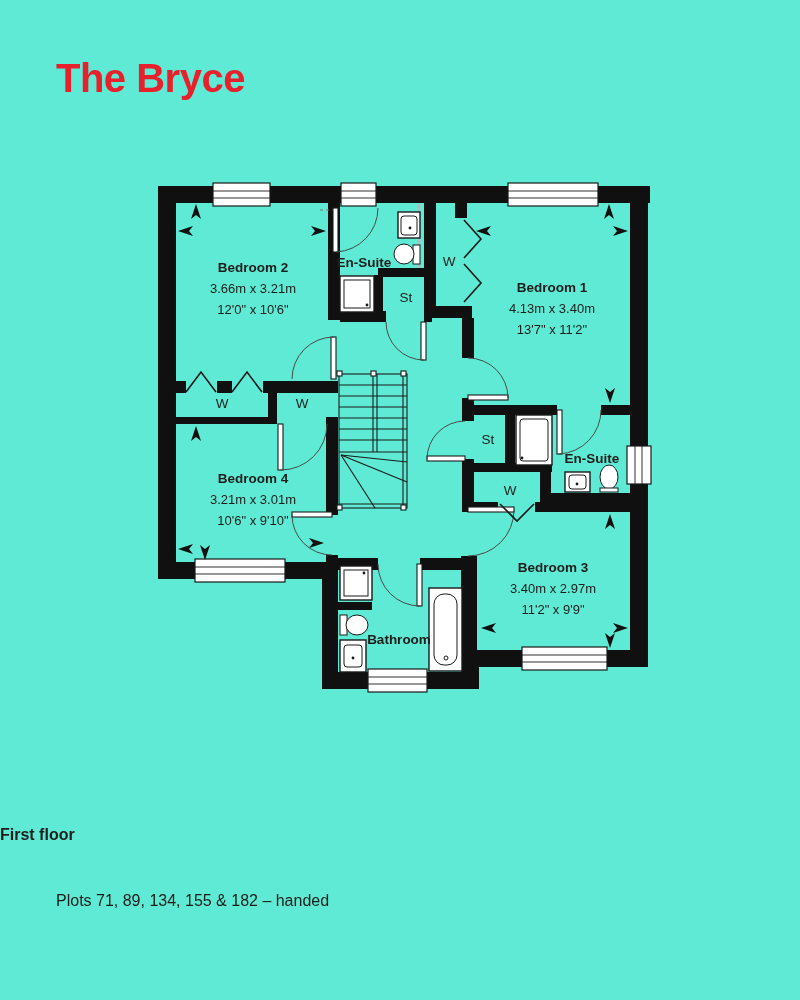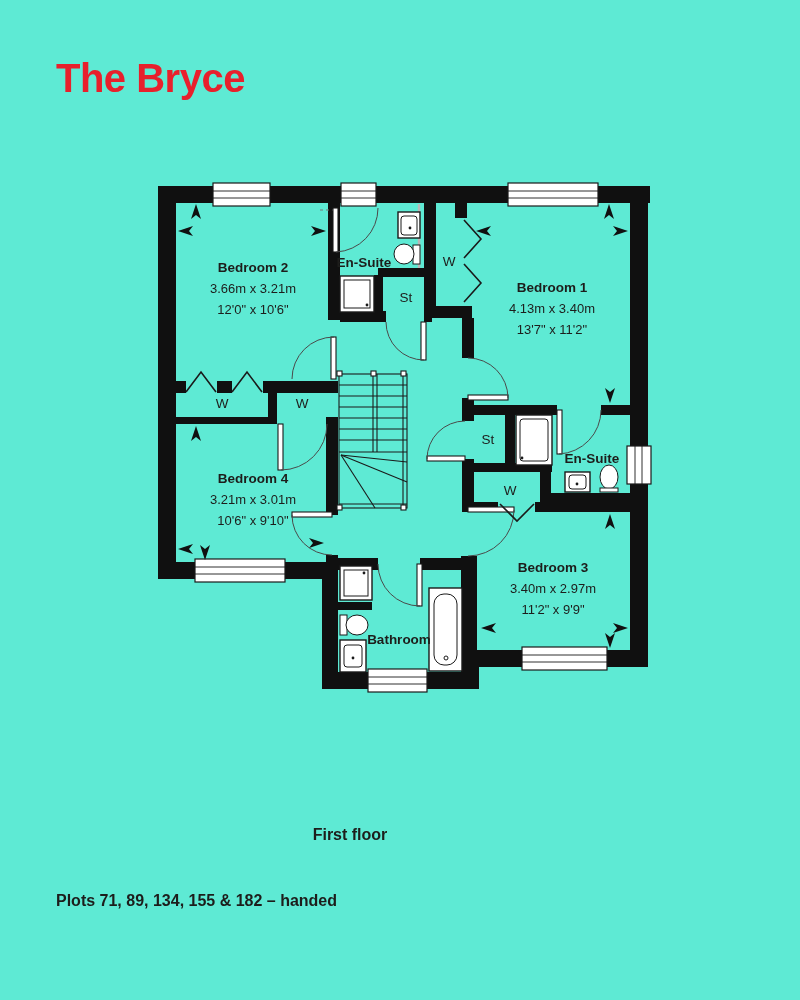--- a/index.html
+++ b/index.html
@@ -1,22 +1,22 @@
 <!DOCTYPE html>
 <html><head>
 <meta charset="utf-8">
 <style>
   html,body{margin:0;padding:0;background:#ffffff;}
   .canvas{position:relative;width:800px;height:1000px;background:#5eead4;overflow:hidden;
           font-family:"Liberation Sans", sans-serif;}
   .page-title{position:absolute;left:56px;top:56px;font-size:40px;font-weight:800;
               letter-spacing:-0.5px;color:#e8202c;}
-  .caption{position:absolute;left:0;top:826px;width:700px;text-align:center;
+  .caption{position:absolute;left:0;top:826px;width:700px;text-align:left;
            font-size:16px;font-weight:700;color:#1d1d1b;}
-  .footnote{position:absolute;left:56px;top:892px;font-size:16px;font-weight:700;color:#1d1d1b;}
+  .footnote{position:absolute;left:56px;top:892px;font-size:16px;font-weight:400;color:#1d1d1b;}
   svg{position:absolute;left:0;top:0;}
   .wall{fill:#101010;stroke:none;}
   .thin{stroke:#1a1a1a;stroke-width:1.1;fill:none;}
   .thin2{stroke:#1a1a1a;stroke-width:1.6;fill:none;}
   .leaf{fill:#ffffff;stroke:#1a1a1a;stroke-width:1.1;}
   .arc{stroke:#4a4a4a;stroke-width:1;fill:none;}
   .winframe{fill:#ffffff;stroke:#1a1a1a;stroke-width:1.2;}
   .winline{stroke:#1a1a1a;stroke-width:0.9;}
   .fixt{fill:#ffffff;stroke:#1a1a1a;stroke-width:1.4;}
   .fixt-in{fill:#ffffff;stroke:#1a1a1a;stroke-width:1;}

